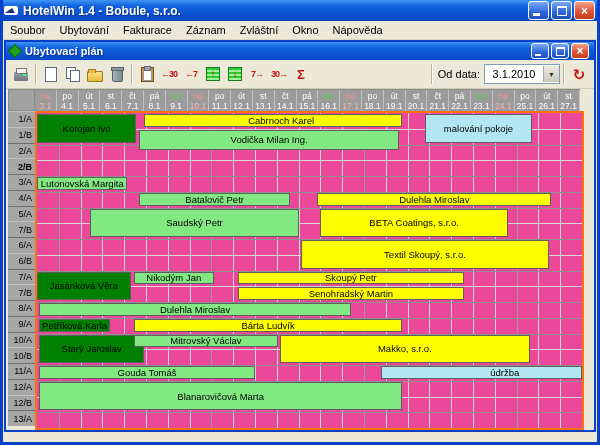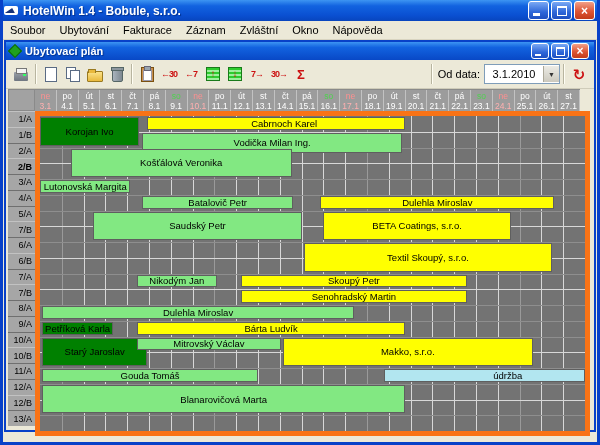--- a/index.html
+++ b/index.html
@@ -83,21 +83,21 @@
   .cal-corner{position:absolute;left:2px;top:47px;width:27px;height:22px;background:#A2A2A2;border:1px solid #8a8a8a;box-sizing:border-box;}
   .cal-header{position:absolute;left:29px;top:47px;width:545px;height:22px;background:#9C9C9C;border-top:1px solid #8a8a8a;box-sizing:border-box;}
   .col-head{position:absolute;top:0;height:22px;border-right:1px solid #c2c2c2;box-sizing:border-box;
     display:flex;flex-direction:column;align-items:center;justify-content:center;color:#fff;font-size:8.5px;line-height:10px;}
   .col-head .dy.ne{color:#FF9090;} .col-head .dy.so{color:#4FD24F;}
   .col-head .dt.ne{color:#FFB0B0;}
   .room-col{position:absolute;left:2px;top:69px;width:27px;height:315px;background:#A6A6A6;}
   .room-label{position:absolute;left:0;width:27px;background:#A6A6A6;color:#000;font-size:9px;
     display:flex;align-items:center;justify-content:flex-end;padding-right:3px;box-sizing:border-box;border-top:1px solid #c2c2c2;}
   .room-label.grp{border-top:1px solid #6f6f6f;}
-  .grid{position:absolute;left:29px;top:69px;width:545px;height:315px;background:#737373;border:5px solid #f97316;box-sizing:content-box;}
+  .grid{position:absolute;left:29px;top:69px;width:545px;height:315px;background:#ec4899;border:2px solid #f97316;box-sizing:content-box;}
   .vline{position:absolute;top:0;bottom:0;width:1px;background:#D8D8D8;}
   .vline.dark{background:#9A9A9A;}
   .hline{position:absolute;left:0;right:0;height:1px;background:#D8D8D8;}
   .hline.dark{background:#8E8E8E;}
   .bar{position:absolute;border:1px solid #5f5f5f;box-sizing:border-box;overflow:hidden;
     font-size:9.5px;color:#000;text-align:center;white-space:nowrap;display:flex;align-items:center;justify-content:center;}
   .bottom-strip{position:absolute;left:3px;right:3px;top:430px;height:12px;background:#ECE9D8;}
 </style>
 </head>
 <body>
@@ -365,27 +365,28 @@
       <div class="hline dark" style="top: 204.75px;"></div>
       <div class="hline dark" style="top: 220.5px;"></div>
       <div class="hline" style="top: 236.25px;"></div>
       <div class="hline dark" style="top: 252px;"></div>
       <div class="hline dark" style="top: 267.75px;"></div>
       <div class="hline" style="top: 283.5px;"></div>
       <div class="hline dark" style="top: 299.25px;"></div>
       <div class="bar" title="1/A+1/B: Korojan Ivo (3.1–7.1)" style="left: 0px; width: 99.19px; top: 1px; height: 28.5px; background: rgb(0, 128, 0);">Korojan Ivo</div>
       <div class="bar" title="1/A: Cabrnoch Karel (7.1–19.1)" style="left: 107px; width: 258.33px; top: 1px; height: 12.75px; background: rgb(255, 255, 0); padding-left: 16px;">Cabrnoch Karel</div>
       <div class="bar" title="1/B: Vodička Milan Ing. (7.1–19.1)" style="left: 102.46px; width: 259.42px; top: 16.75px; height: 20px; background: rgb(130, 232, 130);">Vodička Milan Ing.</div>
-      <div class="bar" title="2/A+2/B: Košťálová Veronika (4.1–14.1)" style="left: 30.52px; width: 221.27px; top: 32.5px; height: 28.5px; background: rgb(130, 232, 130);">Košťálová Veronika</div>
+      <div class="bar" title="1/A+1/B: malování pokoje (20.1–25.1)" style="left: 388.04px; width: 106.82px; top: 1px; height: 28.5px; background: rgb(178, 230, 240);">malování pokoje</div>
       <div class="bar" title="3/A: Lutonovská Margita (3.1–7.1)" style="left: 0px; width: 90.47px; top: 64px; height: 12.75px; background: rgb(130, 232, 130);">Lutonovská Margita</div>
       <div class="bar" title="4/A: Batalovič Petr (7.1–14.1)" style="left: 102.46px; width: 150.42px; top: 79.75px; height: 12.75px; background: rgb(130, 232, 130);">Batalovič Petr</div>
       <div class="bar" title="4/A: Dulehla Miroslav (15.1–26.1)" style="left: 280.13px; width: 234.35px; top: 79.75px; height: 12.75px; background: rgb(255, 255, 0);">Dulehla Miroslav</div>
       <div class="bar" title="5/A+5/B: Saudský Petr (5.1–15.1)" style="left: 53.41px; width: 208.19px; top: 95.5px; height: 28.5px; background: rgb(130, 232, 130);">Saudský Petr</div>
       <div class="bar" title="5/A+5/B: BETA Coatings, s.r.o. (16.1–24.1)" style="left: 283.4px; width: 187.48px; top: 95.5px; height: 28.5px; background: rgb(255, 255, 0);">BETA Coatings, s.r.o.</div>
       <div class="bar" title="6/A+6/B: Textil Hanák, s.r.o. (15.1–26.1)" style="left: 263.78px; width: 248.52px; top: 127px; height: 28.5px; background: rgb(255, 255, 0);">Textil Skoupý, s.r.o.</div>
+      <div class="bar" title="7/A+7/B: Jasánková Věra (3.1–7.1)" style="left: 0px; width: 93.74px; top: 158.5px; height: 28.5px; background: rgb(0, 128, 0);">Jasánková Věra</div>
       <div class="bar" title="7/A: Nikodým Jan (7.1–11.1)" style="left: 97.01px; width: 79.57px; top: 158.5px; height: 12.75px; background: rgb(130, 232, 130);">Nikodým Jan</div>
       <div class="bar" title="7/A: Skoupý Petr (12.1–22.1)" style="left: 200.56px; width: 226.72px; top: 158.5px; height: 12.75px; background: rgb(255, 255, 0);">Skoupý Petr</div>
       <div class="bar" title="7/B: Senohradský Martin (12.1–22.1)" style="left: 200.56px; width: 226.72px; top: 174.25px; height: 12.75px; background: rgb(255, 255, 0);">Senohradský Martin</div>
       <div class="bar" title="8/A: Dulehla Miroslav (3.1–17.1)" style="left: 2.18px; width: 311.74px; top: 190px; height: 12.75px; background: rgb(130, 232, 130);">Dulehla Miroslav</div>
       <div class="bar" title="9/A: Petříková Karla (3.1–6.1)" style="left: 2.18px; width: 70.85px; top: 205.75px; height: 12.75px; background: rgb(0, 128, 0);">Petříková Karla</div>
       <div class="bar" title="9/A: Bárta Ludvík (7.1–19.1)" style="left: 97.01px; width: 268.14px; top: 205.75px; height: 12.75px; background: rgb(255, 255, 0);">Bárta Ludvík</div>
       <div class="bar" title="10/A+10/B: Starý Jaroslav (3.1–7.1)" style="left: 2.18px; width: 105px; top: 221.5px; height: 28.5px; background: rgb(0, 128, 0);">Starý Jaroslav</div>
       <div class="bar" title="10/A: Mitrovský Václav (7.1–14.1)" style="left: 97.01px; width: 143.88px; top: 221.5px; height: 12.75px; background: rgb(130, 232, 130);">Mitrovský Václav</div>
       <div class="bar" title="10/A+10/B: Makko, s.r.o. (14.1–25.1)" style="left: 243.07px; width: 249.61px; top: 221.5px; height: 28.5px; background: rgb(255, 255, 0);">Makko, s.r.o.</div>
       <div class="bar" title="11/A: Gouda Tomáš (3.1–13.1)" style="left: 2.18px; width: 215.82px; top: 253px; height: 12.75px; background: rgb(130, 232, 130);">Gouda Tomáš</div>

